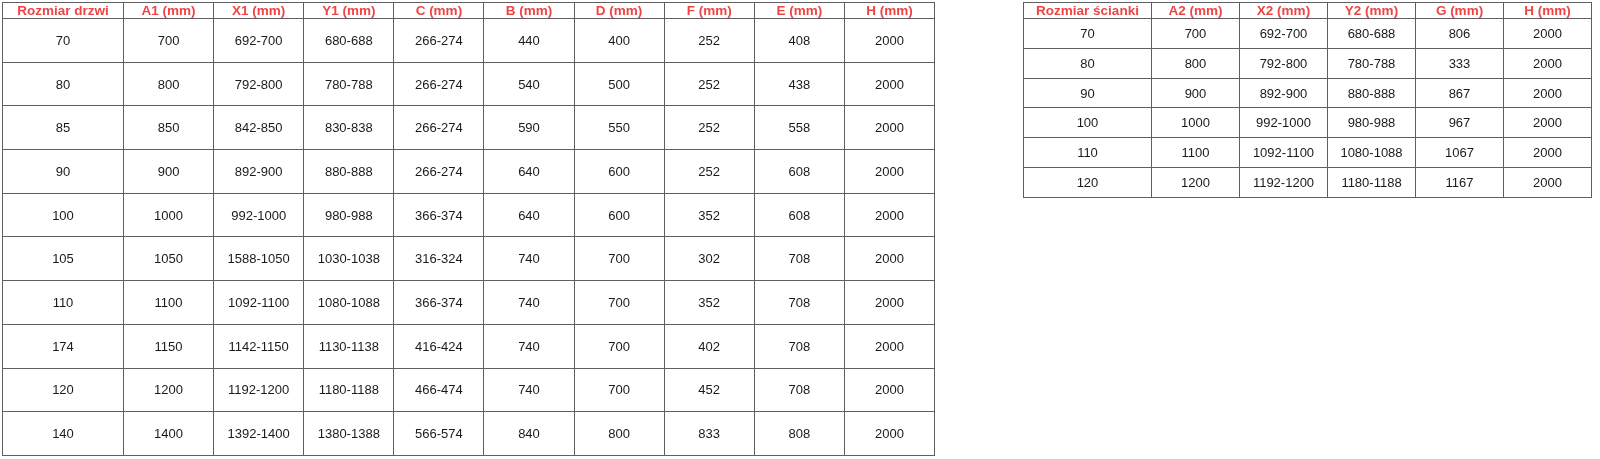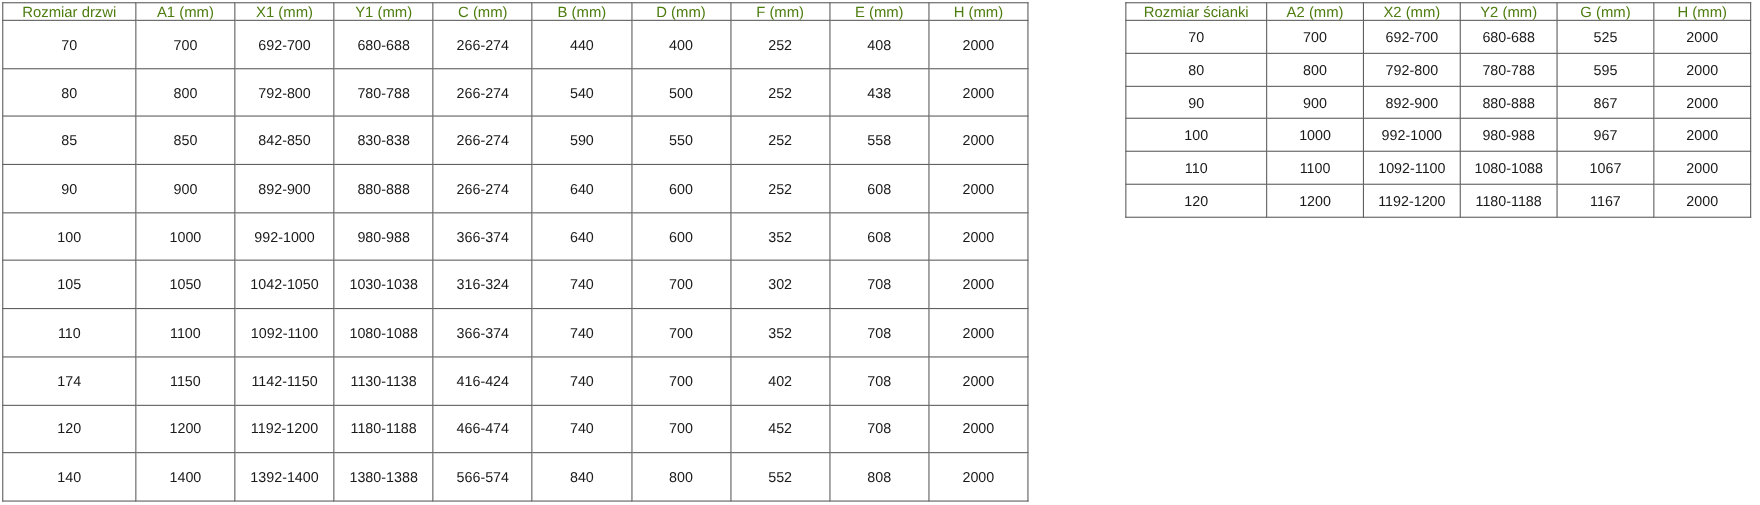--- a/index.html
+++ b/index.html
@@ -26,22 +26,22 @@
     border: 1px solid #5f5f5f;
     text-align: center;
     vertical-align: middle;
     padding: 0 3px;
     font-size: 13px;
     color: #1a1a1a;
     white-space: nowrap;
     overflow: hidden;
   }
   table.spec-table th {
-    font-weight: normal;
-    color: #4d7c0f;
+    font-weight: bold;
+    color: #ef4444;
     font-size: 13.5px;
   }
   
   .table-doors {
     left: 2px;
     top: 2px;
     width: 933px;
     height: 454px;
   }
   .table-doors th:first-child { width: 114px; }
@@ -130,21 +130,21 @@
           <td>366-374</td>
           <td>640</td>
           <td>600</td>
           <td>352</td>
           <td>608</td>
           <td>2000</td>
         </tr>
         <tr>
           <td>105</td>
           <td>1050</td>
-          <td>1042-1050</td>
+          <td>1588-1050</td>
           <td>1030-1038</td>
           <td>316-324</td>
           <td>740</td>
           <td>700</td>
           <td>302</td>
           <td>708</td>
           <td>2000</td>
         </tr>
         <tr>
           <td>110</td>
@@ -183,21 +183,21 @@
           <td>2000</td>
         </tr>
         <tr>
           <td>140</td>
           <td>1400</td>
           <td>1392-1400</td>
           <td>1380-1388</td>
           <td>566-574</td>
           <td>840</td>
           <td>800</td>
-          <td>552</td>
+          <td>833</td>
           <td>808</td>
           <td>2000</td>
         </tr>
       </tbody>
     </table>
   <table class="spec-table table-wall">
       <thead>
         <tr>
           <th>Rozmiar ścianki</th>
           <th>A2 (mm)</th>
@@ -206,29 +206,29 @@
           <th>G (mm)</th>
           <th>H (mm)</th>
         </tr>
       </thead>
       <tbody>
         <tr>
           <td>70</td>
           <td>700</td>
           <td>692-700</td>
           <td>680-688</td>
-          <td>525</td>
+          <td>806</td>
           <td>2000</td>
         </tr>
         <tr>
           <td>80</td>
           <td>800</td>
           <td>792-800</td>
           <td>780-788</td>
-          <td>595</td>
+          <td>333</td>
           <td>2000</td>
         </tr>
         <tr>
           <td>90</td>
           <td>900</td>
           <td>892-900</td>
           <td>880-888</td>
           <td>867</td>
           <td>2000</td>
         </tr>

